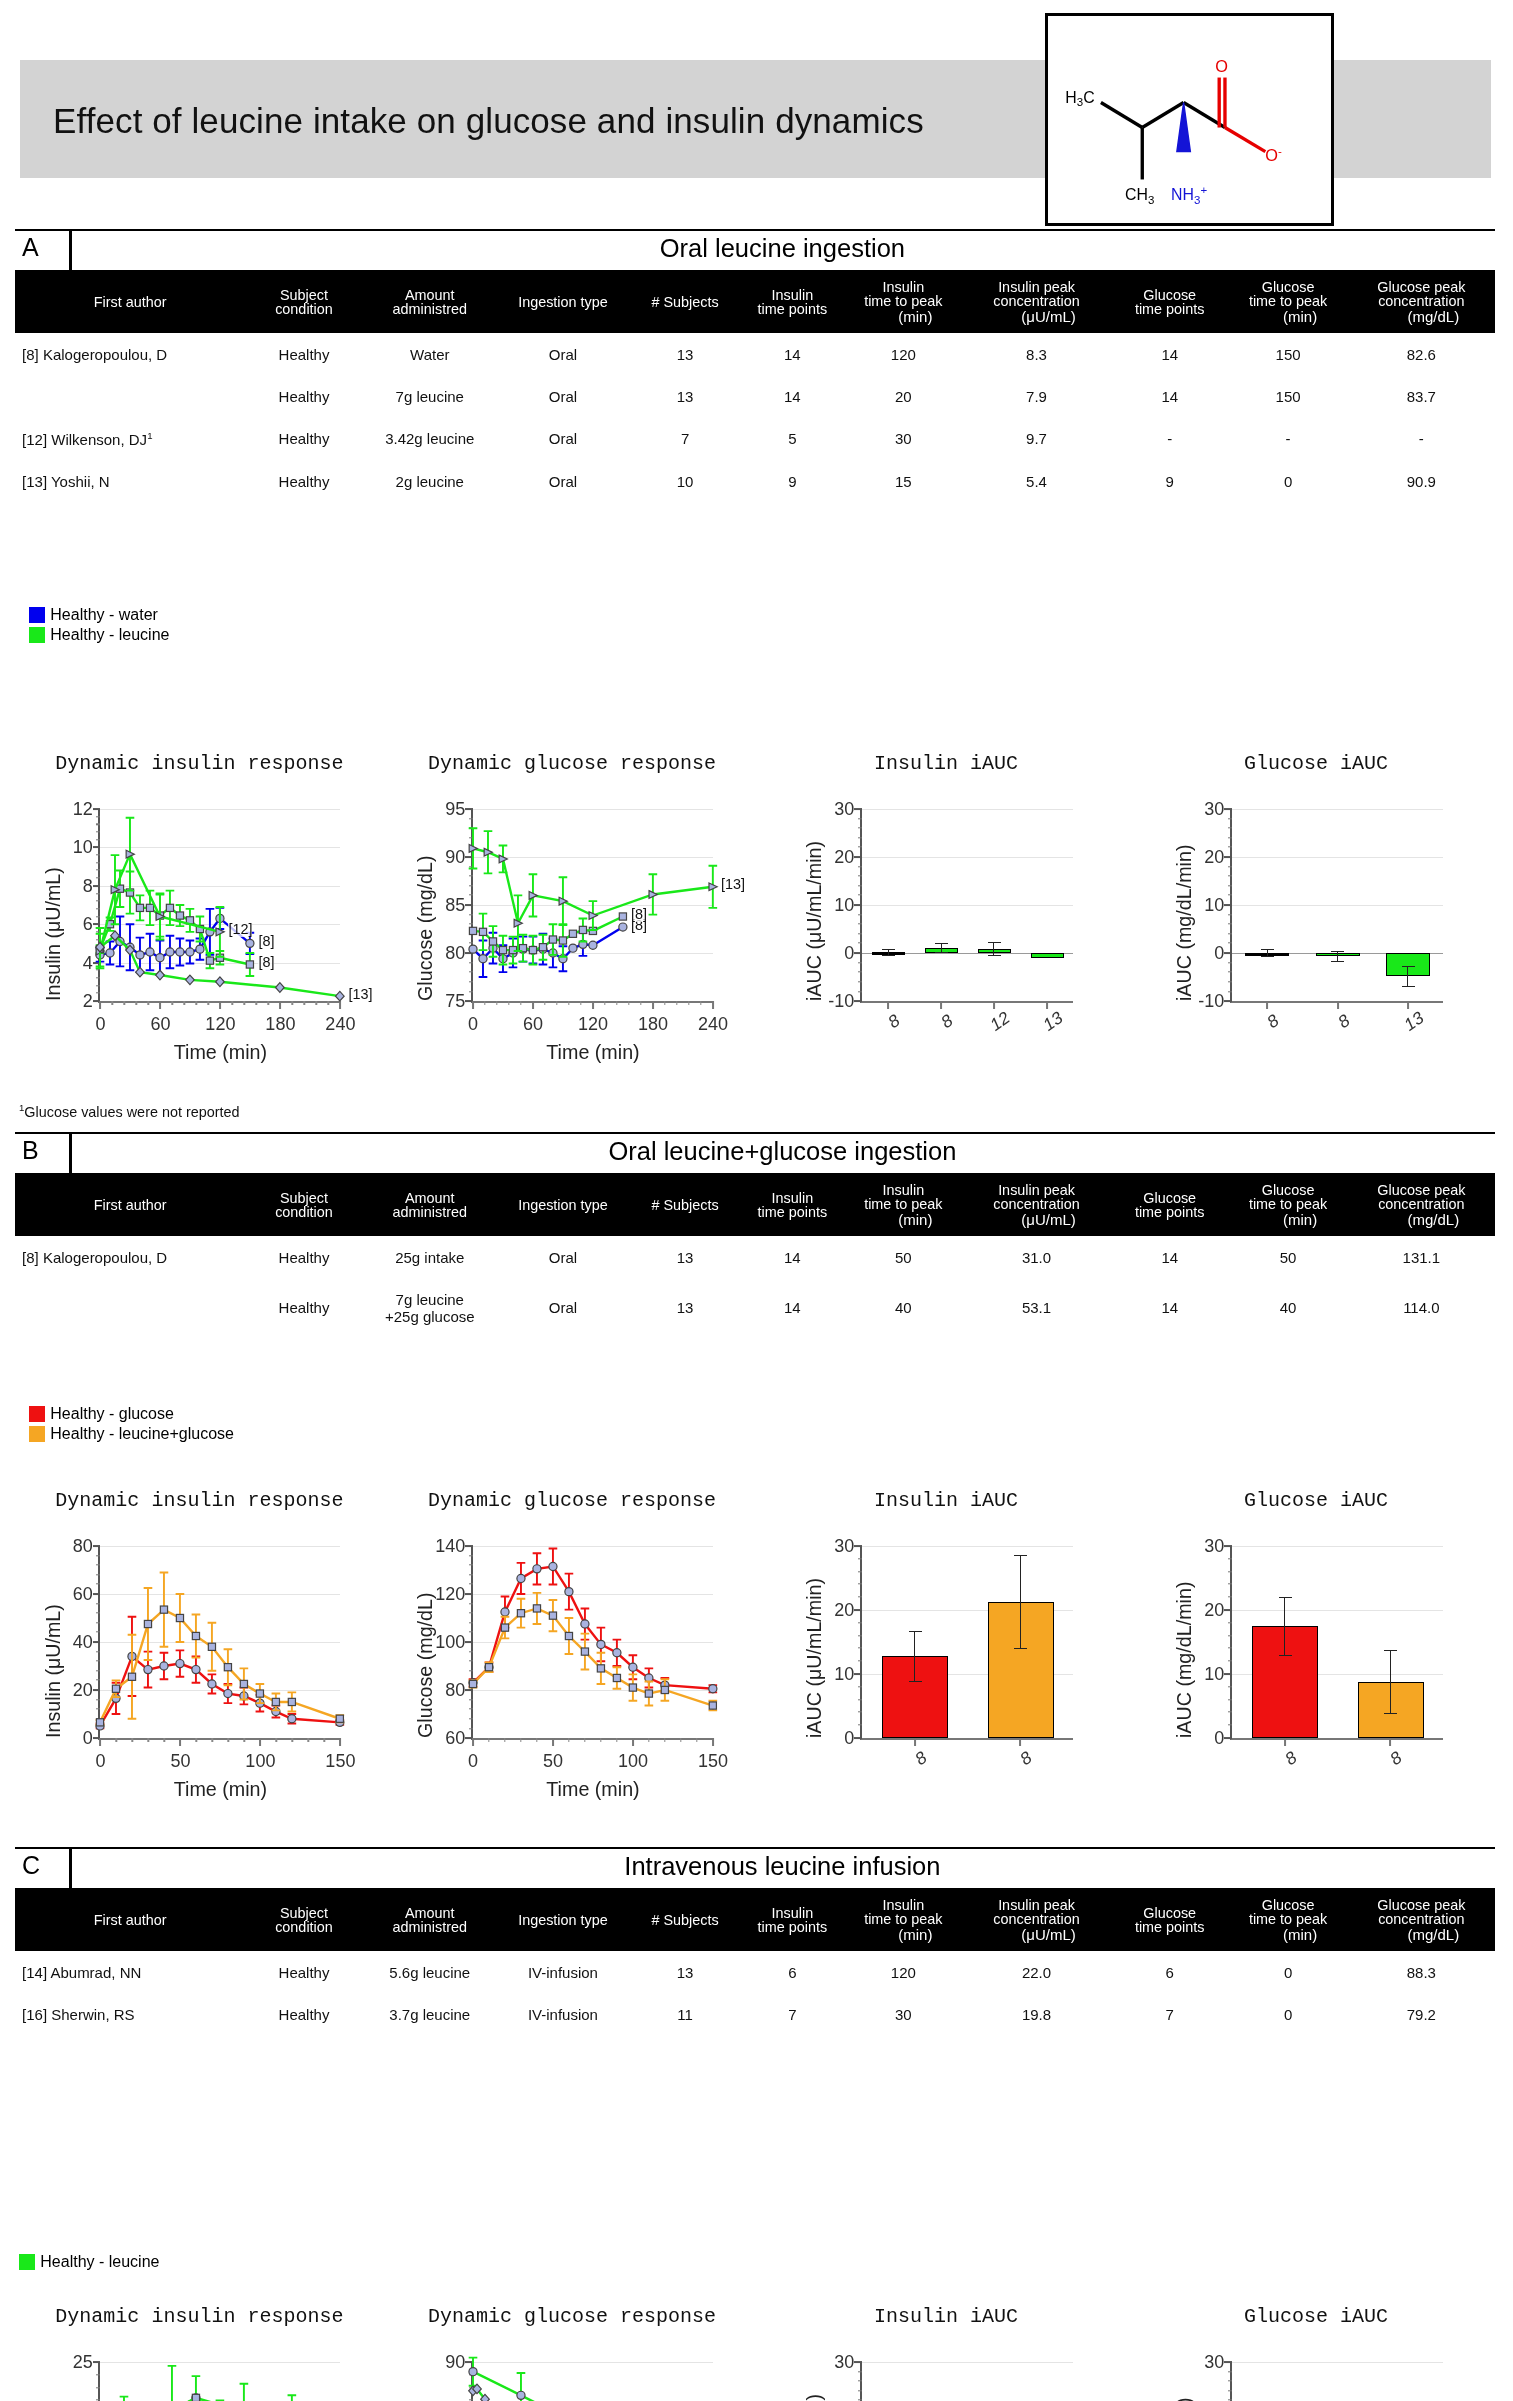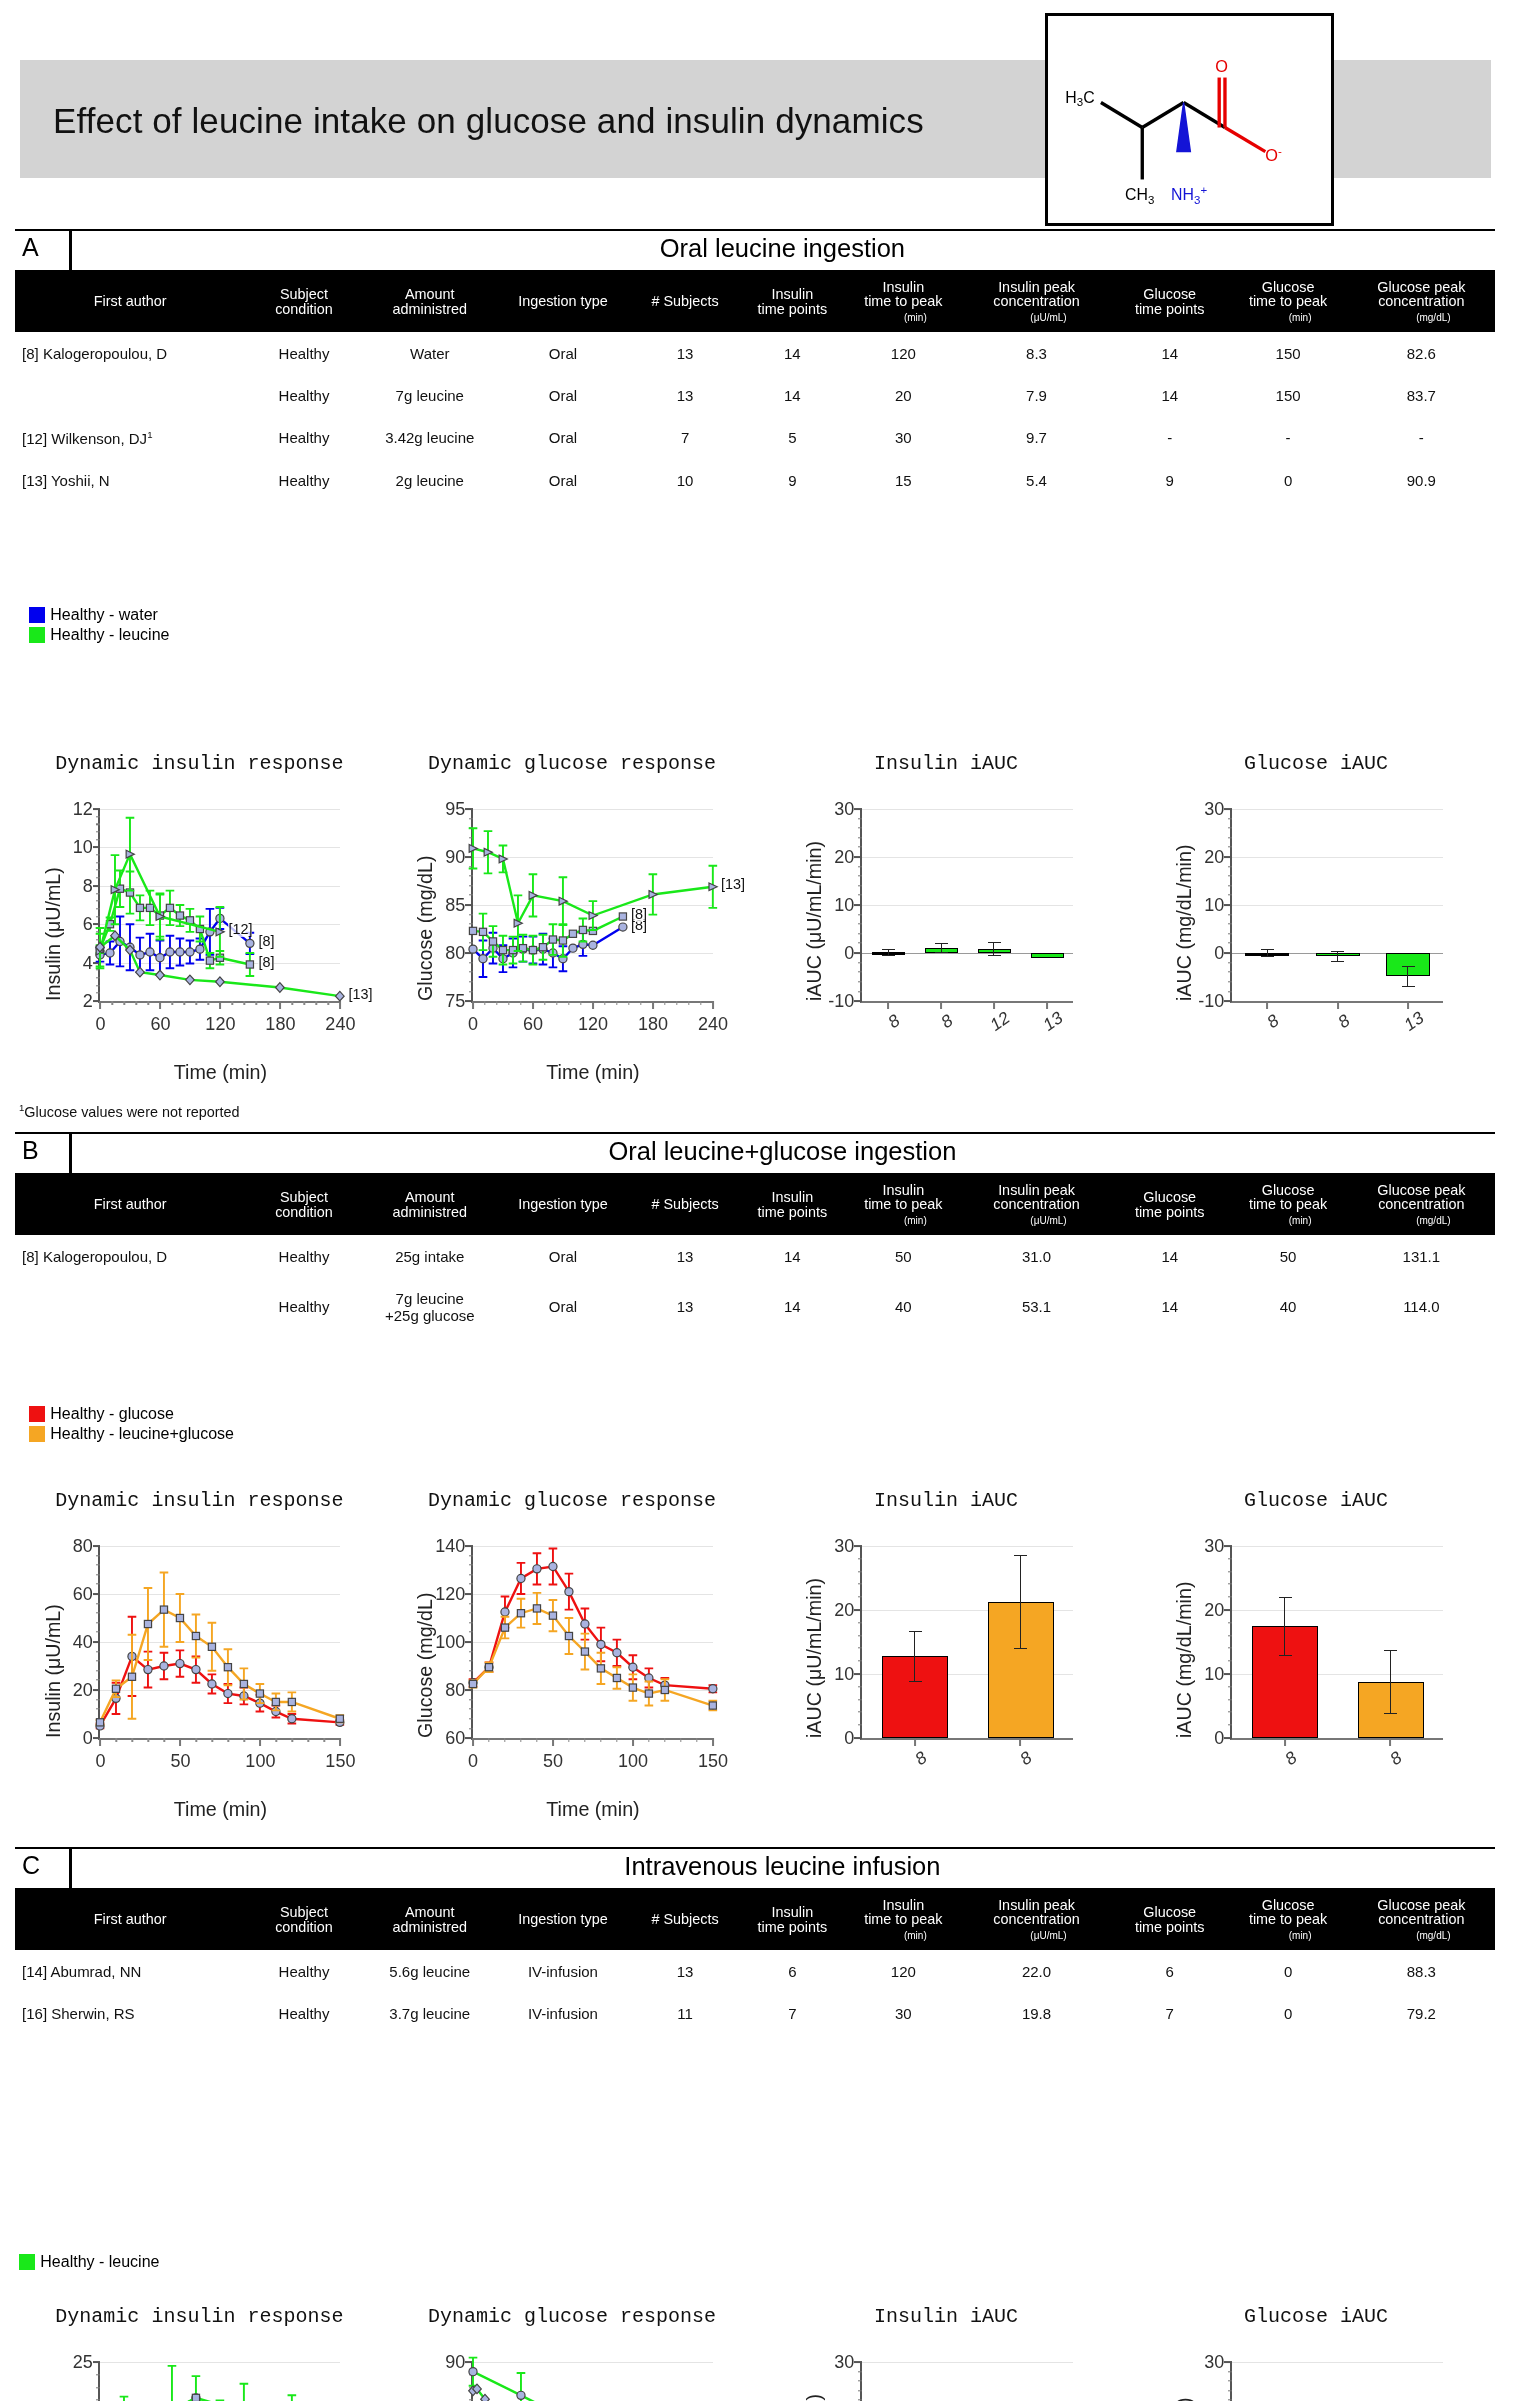--- a/index.html
+++ b/index.html
@@ -19,21 +19,21 @@
   .panel-divider{position:absolute;left:54px;top:0;bottom:0;width:2.4px;background:#000;}
   .panel-title{position:absolute;left:54px;right:0;top:2.9px;text-align:center;font-size:25.5px;}
 
   
   table.tbl{width:100%;border-collapse:collapse;table-layout:fixed;}
   table.tbl thead th{background:#000;color:#fff;font-size:14.4px;font-weight:normal;
      padding:7.7px 1px 8.6px 1px;vertical-align:middle;text-align:center;line-height:1.02;}
   table.tbl tbody td{font-size:15px;padding:12.5px 1px;text-align:center;vertical-align:middle;
      color:#111;}
   table.tbl tbody td.c1{text-align:left;padding-left:6.7px;}
-  .hdr-sub{font-size:10px;margin-left:24px;}
+  .hdr-sub{font-size:15px;margin-left:24px;}
   sup.fn{font-size:9.6px;vertical-align:super;}
 
   
   .legend{position:absolute;font-size:16px;line-height:1.12;}
   .legend .row{display:flex;align-items:center;margin-bottom:1.9px;}
   .swatch{display:inline-block;width:16px;height:16px;margin-right:5.3px;flex:none;}
 
   
   .chart{position:absolute;}
   .chart-title{position:absolute;width:100%;text-align:center;font-size:20px;color:#111;font-family:Liberation Mono, monospace;}
@@ -41,21 +41,21 @@
   .gridline{position:absolute;left:0;height:0.5px;background:#e4e4e4;width:100%;}
   .zeroline{position:absolute;left:0;height:1.4px;background:#9a9a9a;width:100%;}
   .ytick{position:absolute;right:100%;margin-right:7.7px;transform:translateY(-50%);
      font-size:18px;color:#333;white-space:nowrap;}
   .ytick-mark{position:absolute;right:100%;width:7.7px;height:1.9px;background:#555;transform:translateY(-50%);}
   .minortick{position:absolute;right:100%;width:4.3px;height:1.4px;background:#777;transform:translateY(-50%);}
   .xtick{position:absolute;top:100%;margin-top:12.5px;transform:translateX(-50%);
      font-size:18px;color:#333;white-space:nowrap;}
   .xtick-mark{position:absolute;top:100%;width:1.9px;height:7.7px;background:#777;transform:translateX(-50%);}
   .xminor{position:absolute;top:100%;width:1.4px;height:4.3px;background:#888;transform:translateX(-50%);}
-  .xlabel{position:absolute;width:100%;text-align:center;top:100%;margin-top:60px;font-size:19.7px;color:#222;}
+  .xlabel{position:absolute;width:100%;text-align:center;top:100%;margin-top:40px;font-size:19.7px;color:#222;}
   .ylabel{position:absolute;font-size:19.7px;color:#222;white-space:nowrap;
      transform-origin:0 0;transform:rotate(-90deg);}
   .xcat{position:absolute;top:100%;margin-top:11.5px;font-size:17.3px;color:#333;
      transform-origin:center top;transform:translateX(-50%) rotate(-35deg);font-style:italic;}
   .pt-label{position:absolute;font-size:14.4px;color:#111;white-space:nowrap;background:rgba(255,255,255,.75);}
 
   svg.series{position:absolute;left:0;top:0;overflow:visible;}
 
   
   .bar{position:absolute;border:1.9px solid #000;box-sizing:border-box;}

